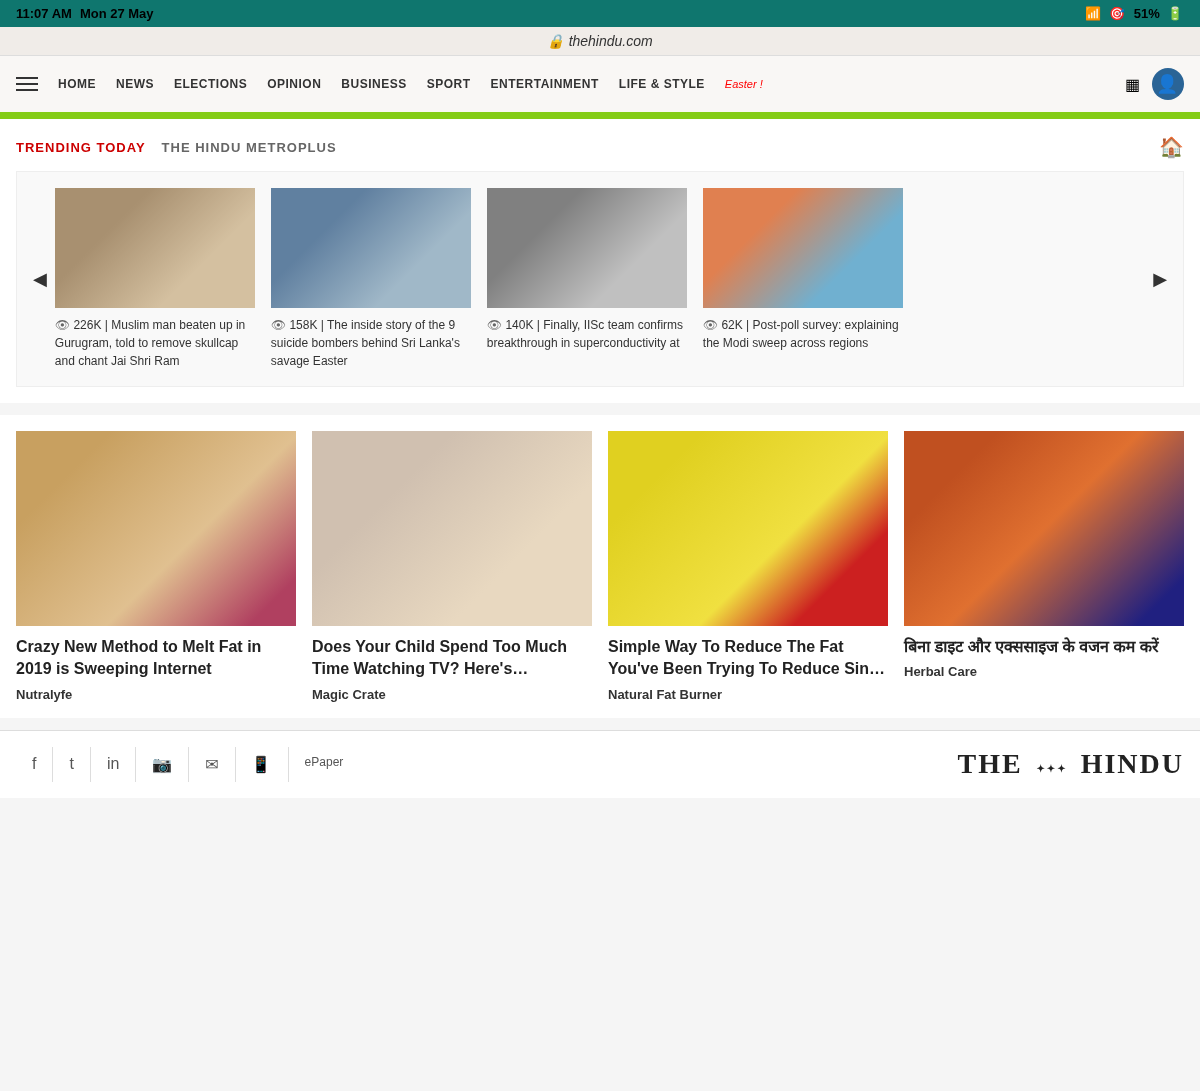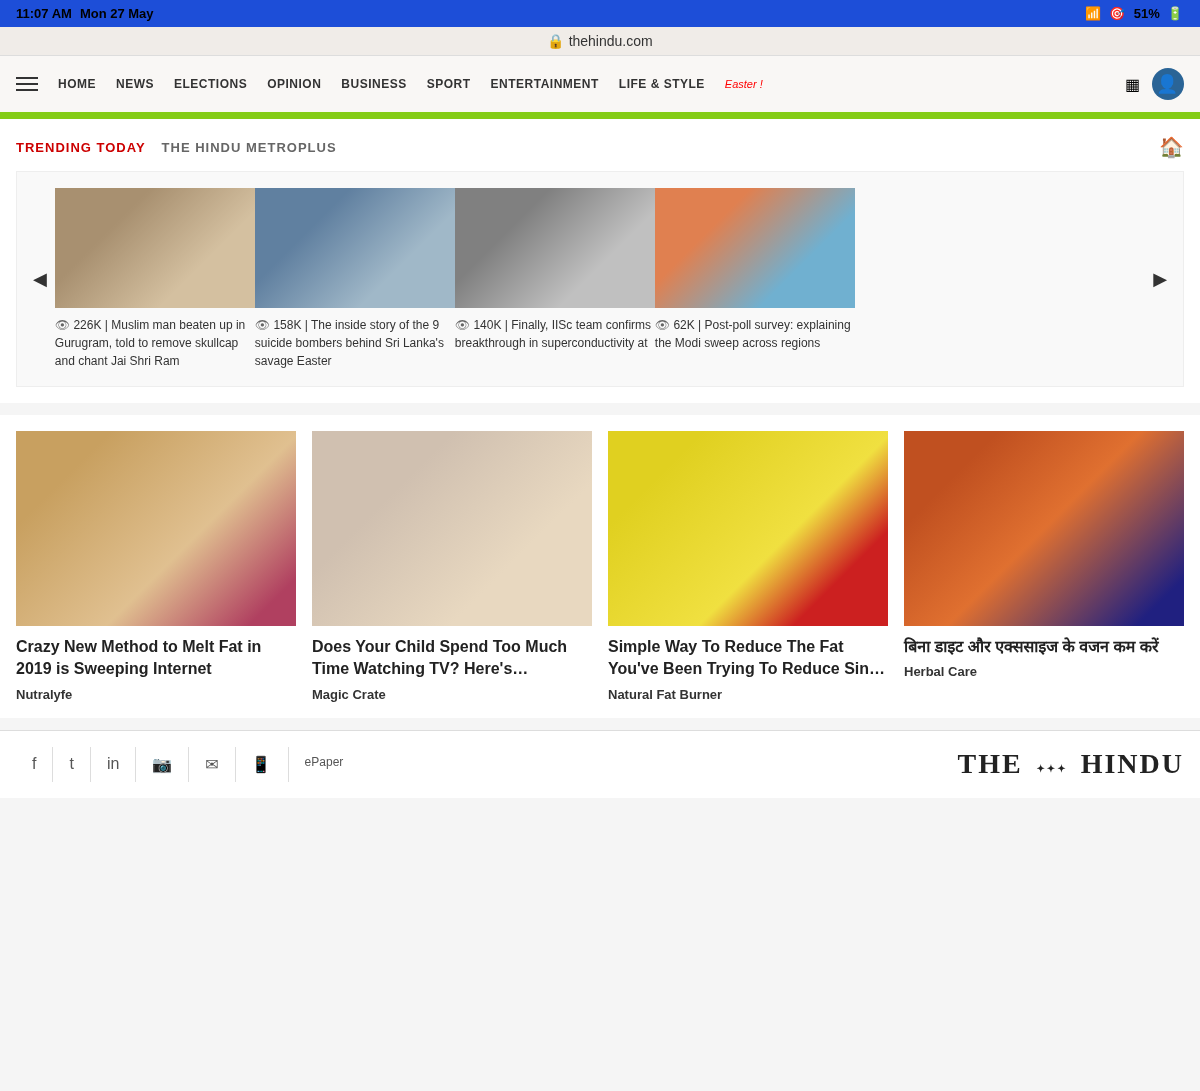--- a/index.html
+++ b/index.html
@@ -1,38 +1,39 @@
 <!DOCTYPE html>
 <html><head>
   <meta charset="utf-8">
   <style>
     * { margin: 0; padding: 0; box-sizing: border-box; }
     body { font-family: Arial, sans-serif; background: #f5f5f5; width: 1200px; }
 
     
     .status-bar {
-      background: #1d4ed8;
+      background: #0f766e;
       display: flex;
       justify-content: space-between;
       align-items: center;
       padding: 6px 16px;
       font-size: 13px;
       font-weight: 600;
     }
     .status-left { display: flex; gap: 8px; }
     .status-right { display: flex; gap: 8px; align-items: center; }
 
     
     .url-bar {
       background: #f0ece8;
       text-align: center;
       padding: 6px;
       font-size: 14px;
       color: #333;
       border-bottom: 1px solid #ddd;
+      font-style: italic;
     }
 
     
     .nav-bar {
       background: #f9f7f5;
       display: flex;
       align-items: center;
       padding: 12px 16px;
       border-bottom: 7px solid #84cc16;
       gap: 20px;
@@ -72,21 +73,21 @@
     }
     .carousel-arrow {
       font-size: 18px;
       color: #333;
       cursor: pointer;
       padding: 8px;
       flex-shrink: 0;
     }
     .carousel-items {
       display: flex;
-      gap: 0;
+      gap: 16px;
       flex: 1;
       overflow: hidden;
     }
     .carousel-item {
       flex: 1;
       max-width: 200px;
       cursor: pointer;
     }
     .carousel-img-placeholder {
       width: 100%;

